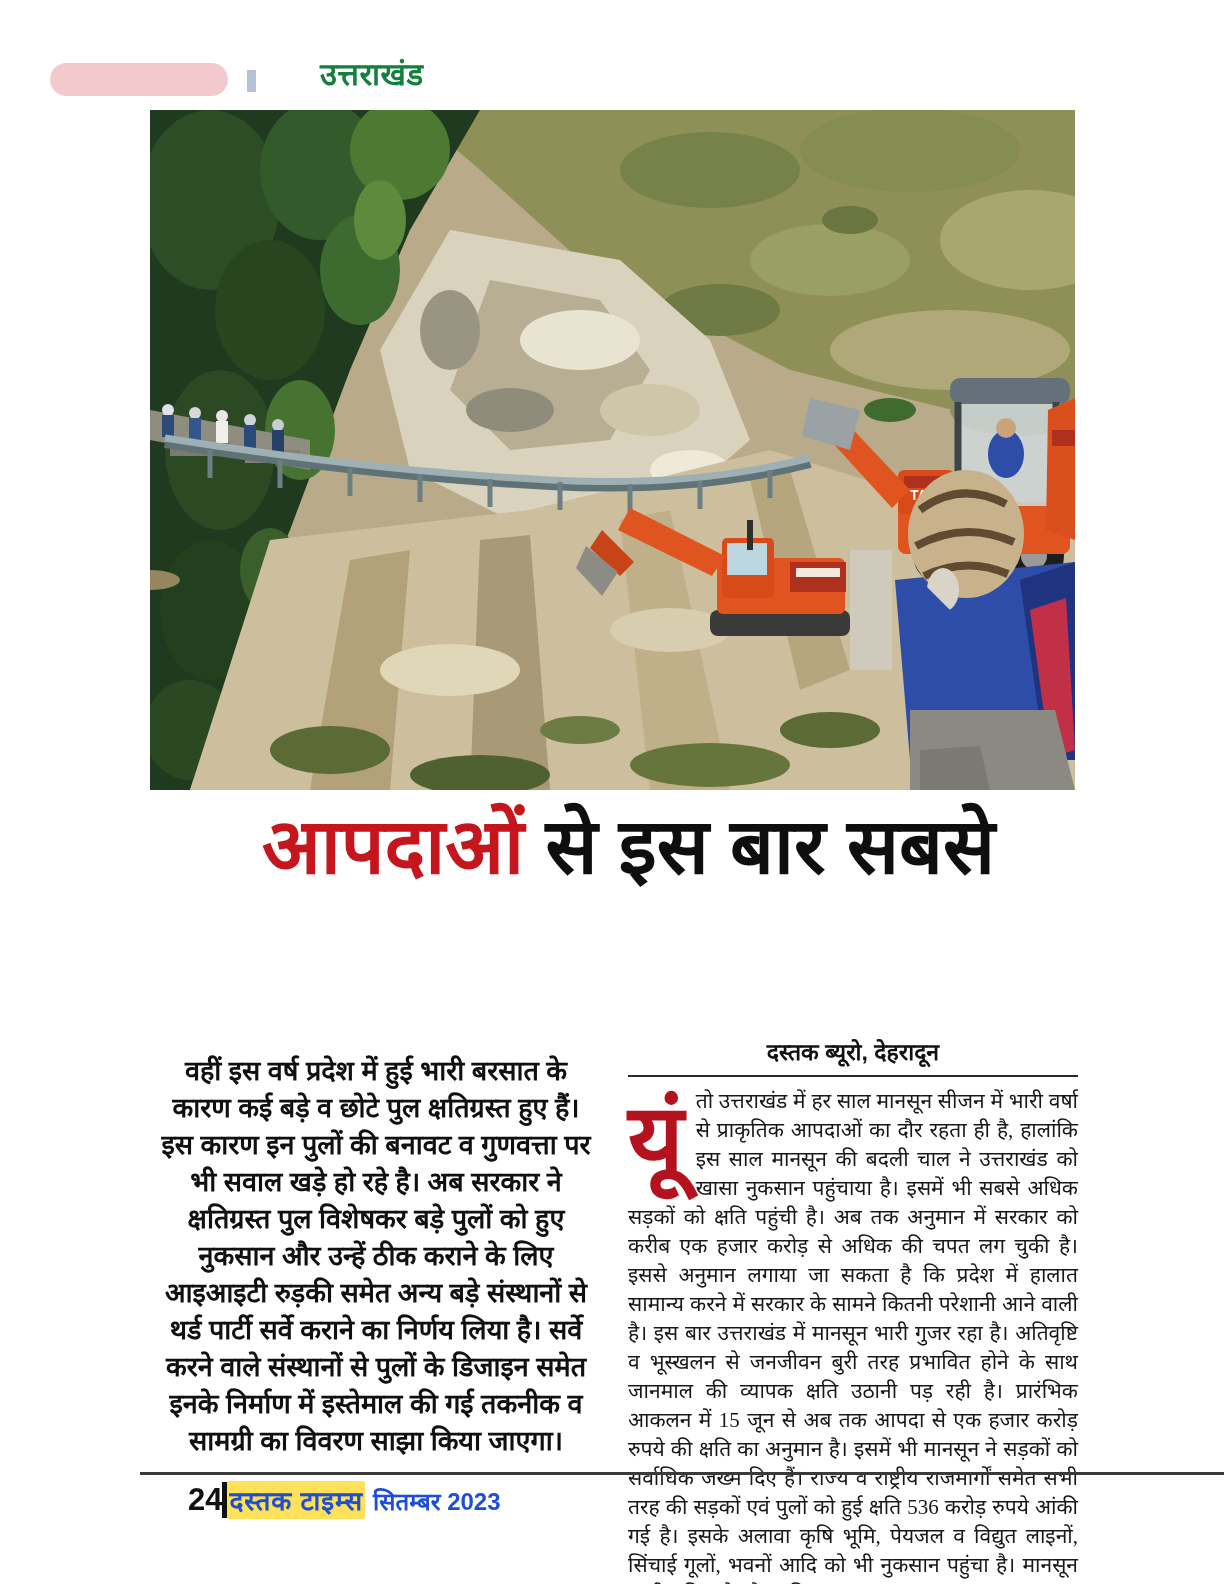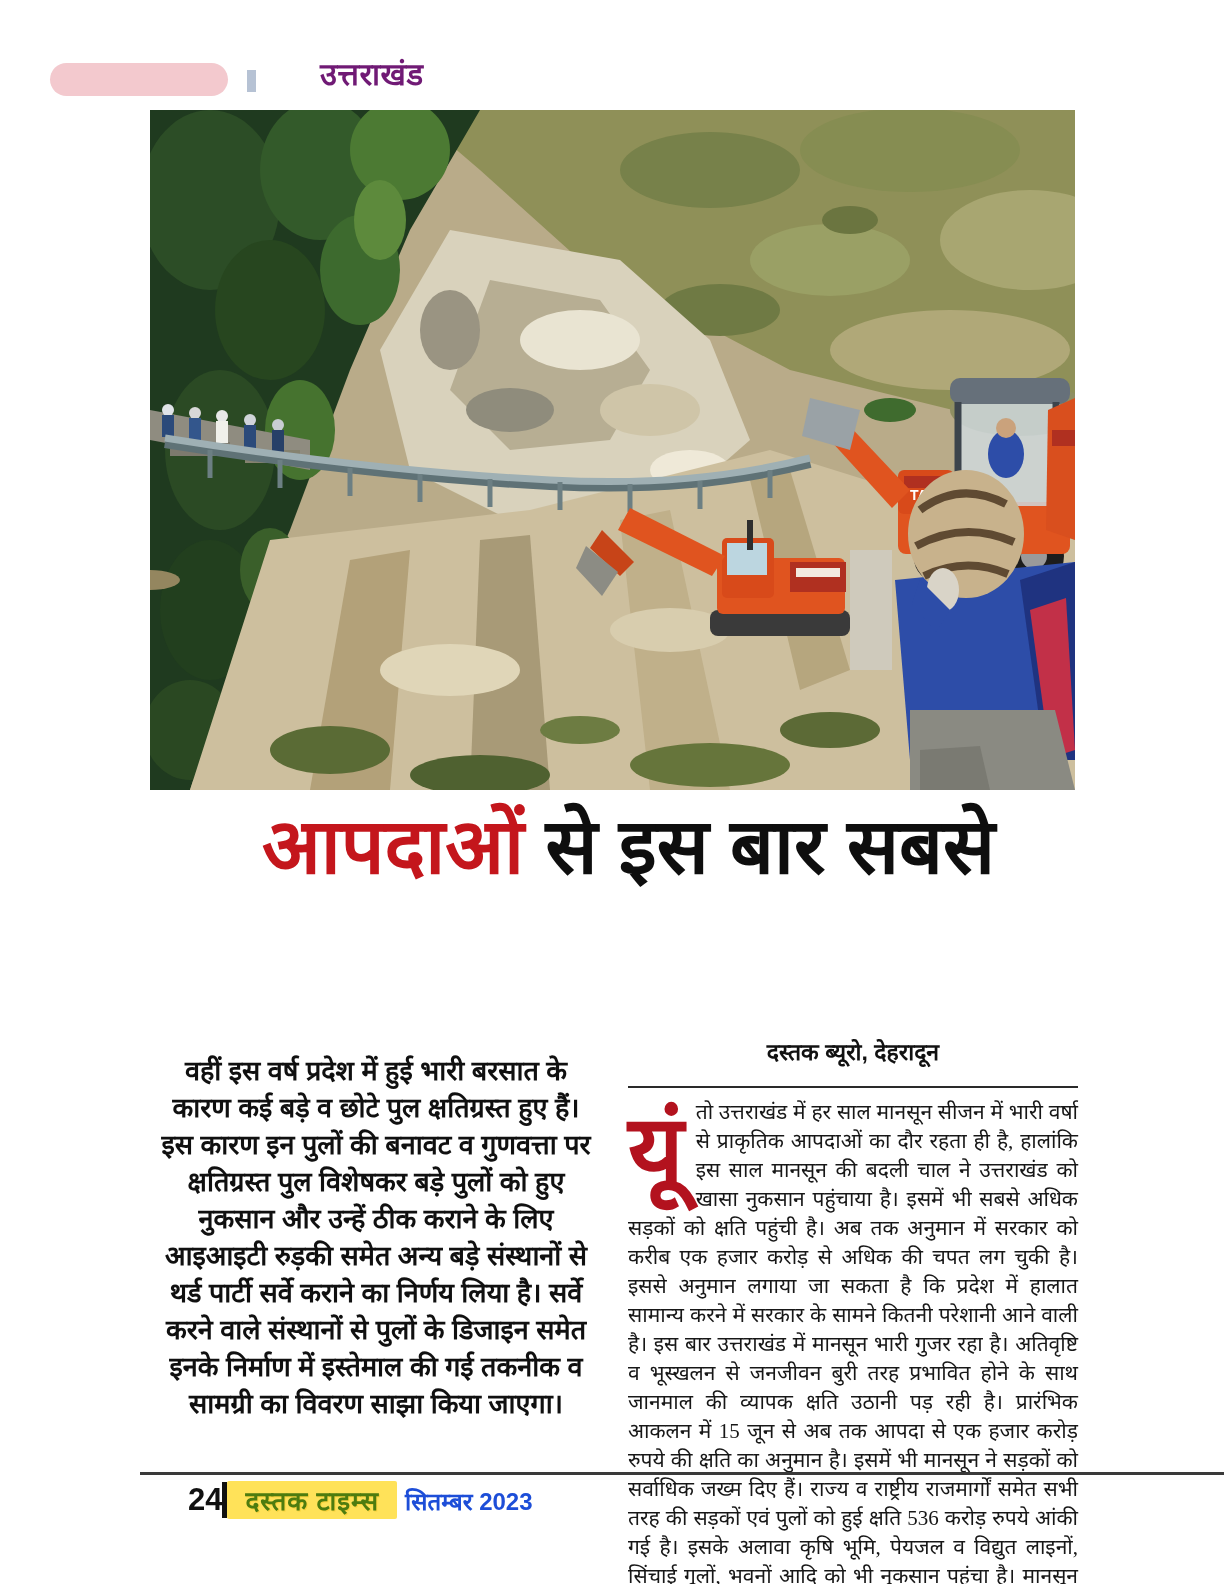--- a/index.html
+++ b/index.html
@@ -14,21 +14,21 @@
   .hdr-pill{
     position:absolute;left:50px;top:63px;width:178px;height:33px;
     background:#f3c9ce;border-radius:17px;
   }
   .hdr-bar{
     position:absolute;left:247px;top:70px;width:9px;height:22px;
     background:#b6c2d4;
   }
   .hdr-label{
     position:absolute;left:320px;top:52px;
-    font-size:31px;font-weight:bold;color:#701a75;
+    font-size:31px;font-weight:bold;color:#15803d;
     letter-spacing:0.5px;
   }
   
   .photo{
     position:absolute;left:150px;top:110px;width:925px;height:680px;
     background:#c6b794;overflow:hidden;
   }
   .photo svg{display:block;}
   
   .headline{
@@ -45,21 +45,21 @@
   }
   .col-left{
     width:452px;
     font-weight:bold;font-size:27px;line-height:37px;
     color:#101010;text-align:center;
     padding-top:18px;
   }
   .col-right{width:450px;}
   .byline{
     text-align:center;font-weight:bold;font-size:23px;color:#111;
-    padding-bottom:19px;border-bottom:2px solid #2a2a2a;
+    padding-bottom:8px;border-bottom:2px solid #2a2a2a;
     margin-bottom:10px;
   }
   .bodytext{
     font-family:"Liberation Serif",serif;
     font-size:21px;line-height:29px;color:#171717;
     text-align:justify;
   }
   .dropcap{
     float:left;
     color:#b3121e;font-weight:bold;
@@ -72,23 +72,23 @@
     position:absolute;left:140px;top:1472px;width:1084px;height:0;
     border-top:3px solid #3a3a3a;
   }
   .footer{
     position:absolute;left:188px;top:1480px;height:40px;
     display:flex;align-items:center;
   }
   .footer .pageno{font-size:31px;font-weight:bold;color:#111;}
   .footer .vbar{width:5px;height:36px;background:#111;}
   .footer .logo{
-    font-size:26px;font-weight:bold;color:#4d7c0f;
+    font-size:26px;font-weight:bold;color:#1d4ed8;
     background:#ffe259;
-    padding:1px 18px;
+    padding:1px 2px;
     text-shadow:1px 1px 0 #f9d23c;
     border-radius:2px;
     letter-spacing:1px;
   }
   .footer .issue{font-size:24px;font-weight:bold;color:#1d4ed8;margin-left:8px;}
 </style>
 </head>
 <body>
 
 <div class="page">
@@ -245,20 +245,21 @@
 
   <div class="headline">
     <div><span class="red">आपदाओं</span><span> से इस बार सबसे</span></div>
   </div>
 
   <div class="cols">
     <div class="col-left">
       <div>वहीं इस वर्ष प्रदेश में हुई भारी बरसात के</div>
       <div>कारण कई बड़े व छोटे पुल क्षतिग्रस्त हुए हैं।</div>
       <div>इस कारण इन पुलों की बनावट व गुणवत्ता पर</div>
+      <div>भी सवाल खड़े हो रहे है। अब सरकार ने</div>
       <div>क्षतिग्रस्त पुल विशेषकर बड़े पुलों को हुए</div>
       <div>नुकसान और उन्हें ठीक कराने के लिए</div>
       <div>आइआइटी रुड़की समेत अन्य बड़े संस्थानों से</div>
       <div>थर्ड पार्टी सर्वे कराने का निर्णय लिया है। सर्वे</div>
       <div>करने वाले संस्थानों से पुलों के डिजाइन समेत</div>
       <div>इनके निर्माण में इस्तेमाल की गई तकनीक व</div>
       <div>सामग्री का विवरण साझा किया जाएगा।</div>
     </div>
     <div class="col-right">
       <div class="byline">दस्तक ब्यूरो, देहरादून</div>

